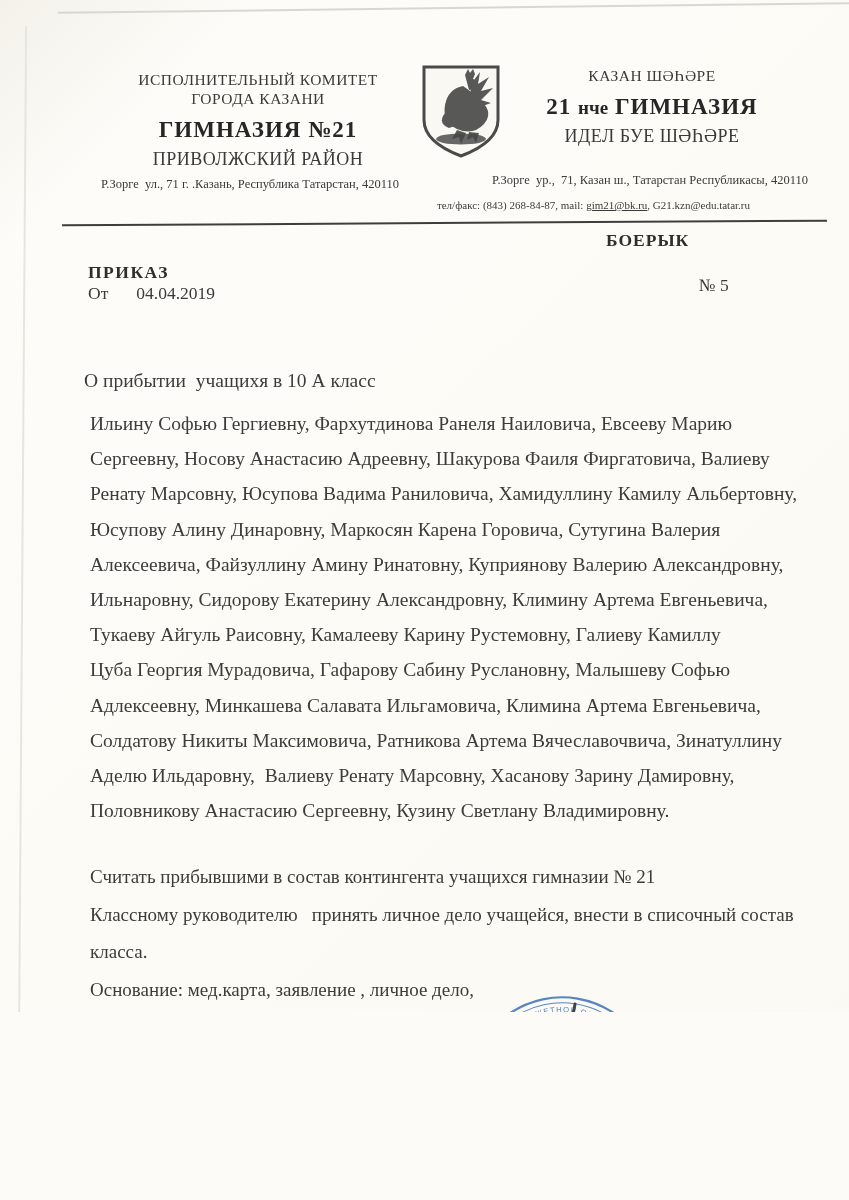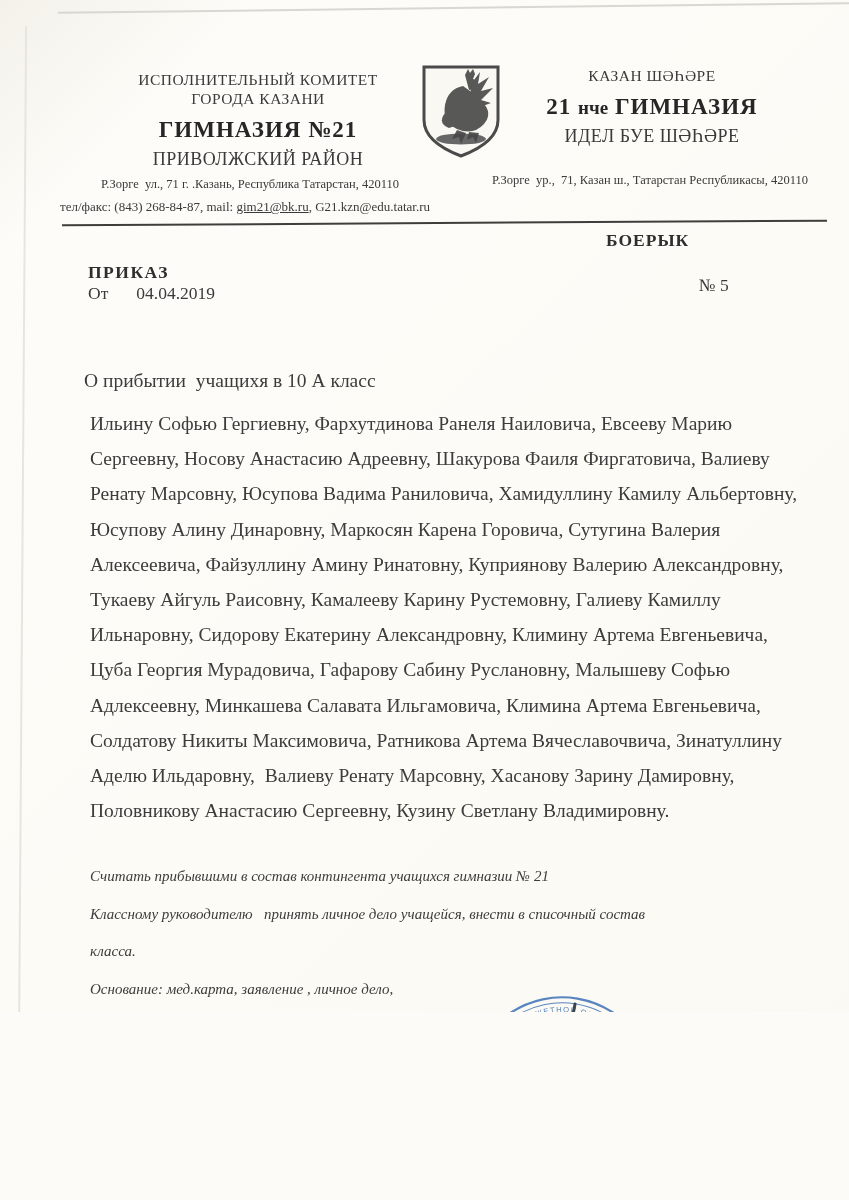--- a/index.html
+++ b/index.html
@@ -16,33 +16,33 @@
   
   .hdr-left{position:absolute;left:72px;top:70px;width:372px;text-align:center;}
   .hdr-right{position:absolute;left:468px;top:66px;width:368px;text-align:center;}
   .org-line{font-size:15.5px;line-height:19px;letter-spacing:.5px;color:#3a3a3a;}
   .school-title{margin-top:9px;font-size:23px;font-weight:bold;letter-spacing:1px;color:#262626;}
   .school-title .nche{font-size:19px;font-weight:bold;letter-spacing:0;}
   .district{margin-top:6px;font-size:18px;letter-spacing:.5px;color:#3a3a3a;}
   .addr-left{position:absolute;left:70px;top:177px;width:360px;text-align:center;font-size:12.5px;color:#3a3a3a;}
   .addr-right{position:absolute;left:462px;top:173px;width:376px;text-align:center;font-size:12.5px;color:#3a3a3a;}
   .emblem{position:absolute;left:417px;top:62px;width:88px;height:100px;}
-  .contact-line{position:absolute;left:60px;top:199px;width:690px;text-align:left;font-size:13px;color:#3a3a3a;}
+  .contact-line{position:absolute;left:60px;top:199px;width:690px;text-align:right;font-size:11px;color:#3a3a3a;}
   .contact-line .email-underline{text-decoration:underline;}
   .rule{position:absolute;left:62px;top:222px;width:765px;height:2.4px;background:#3f3e3c;transform:rotate(-0.35deg);}
   
   .prikaz{position:absolute;left:88px;top:238px;font-size:17.5px;font-weight:bold;letter-spacing:1.5px;color:#2e2e2e;margin-top:24px;}
   .boeryk{position:absolute;left:606px;top:230px;font-size:17.5px;font-weight:bold;letter-spacing:1px;color:#2e2e2e;}
   .date-line{position:absolute;left:88px;top:283px;font-size:17.5px;color:#3a3a3a;}
   .date-line .gap{display:inline-block;width:28px;}
   .order-num{position:absolute;left:699px;top:275px;font-size:17.5px;color:#3a3a3a;}
   
   .subject{position:absolute;left:84px;top:370px;width:740px;font-size:19.5px;color:#3c3c3c;}
   .list-block{position:absolute;left:90px;top:406px;width:745px;font-size:19.5px;line-height:35.2px;color:#3c3c3c;}
-  .resolution-block{position:absolute;left:90px;top:858px;width:748px;font-size:15px;line-height:37.6px;color:#3c3c3c;font-style:italic;}
+  .resolution-block{position:absolute;left:90px;top:858px;width:748px;font-size:19px;line-height:37.6px;color:#3c3c3c;}
   
   .sig-title{position:absolute;left:104px;top:1096px;font-size:19.5px;color:#3c3c3c;text-align:right;}
   .sig-name{position:absolute;left:651px;top:1086px;font-size:19.5px;color:#3c3c3c;}
   .stamp{position:absolute;left:460px;top:988px;width:204px;height:204px;mix-blend-mode:multiply;opacity:.93;transform:rotate(-12deg);}
   .signature-svg{position:absolute;left:468px;top:992px;width:230px;height:195px;}
 </style>
 </head>
 <body>
 
 <div class="page">
@@ -98,22 +98,22 @@
   <div class="order-num">№ 5</div>
 
   <div class="subject pre">О прибытии  учащихя в 10 А класс</div>
 
   <div class="list-block">
     <div class="pre">Ильину Софью Гергиевну, Фархутдинова Ранеля Наиловича, Евсееву Марию</div>
     <div class="pre">Сергеевну, Носову Анастасию Адреевну, Шакурова Фаиля Фиргатовича, Валиеву</div>
     <div class="pre">Ренату Марсовну, Юсупова Вадима Раниловича, Хамидуллину Камилу Альбертовну,</div>
     <div class="pre">Юсупову Алину Динаровну, Маркосян Карена Горовича, Сутугина Валерия</div>
     <div class="pre">Алексеевича, Файзуллину Амину Ринатовну, Куприянову Валерию Александровну,</div>
+    <div class="pre">Ильнаровну, Сидорову Екатерину Александровну, Климину Артема Евгеньевича,</div>
     <div class="pre">Тукаеву Айгуль Раисовну, Камалееву Карину Рустемовну, Галиеву Камиллу</div>
-    <div class="pre">Ильнаровну, Сидорову Екатерину Александровну, Климину Артема Евгеньевича,</div>
     <div class="pre">Цуба Георгия Мурадовича, Гафарову Сабину Руслановну, Малышеву Софью</div>
     <div class="pre">Адлексеевну, Минкашева Салавата Ильгамовича, Климина Артема Евгеньевича,</div>
     <div class="pre">Солдатову Никиты Максимовича, Ратникова Артема Вячеславочвича, Зинатуллину</div>
     <div class="pre">Аделю Ильдаровну,  Валиеву Ренату Марсовну, Хасанову Зарину Дамировну,</div>
     <div class="pre">Половникову Анастасию Сергеевну, Кузину Светлану Владимировну.</div>
   </div>
 
   <div class="resolution-block">
     <div class="pre">Считать прибывшими в состав контингента учащихся гимназии № 21</div>
     <div class="pre">Классному руководителю   принять личное дело учащейся, внести в списочный состав</div>

